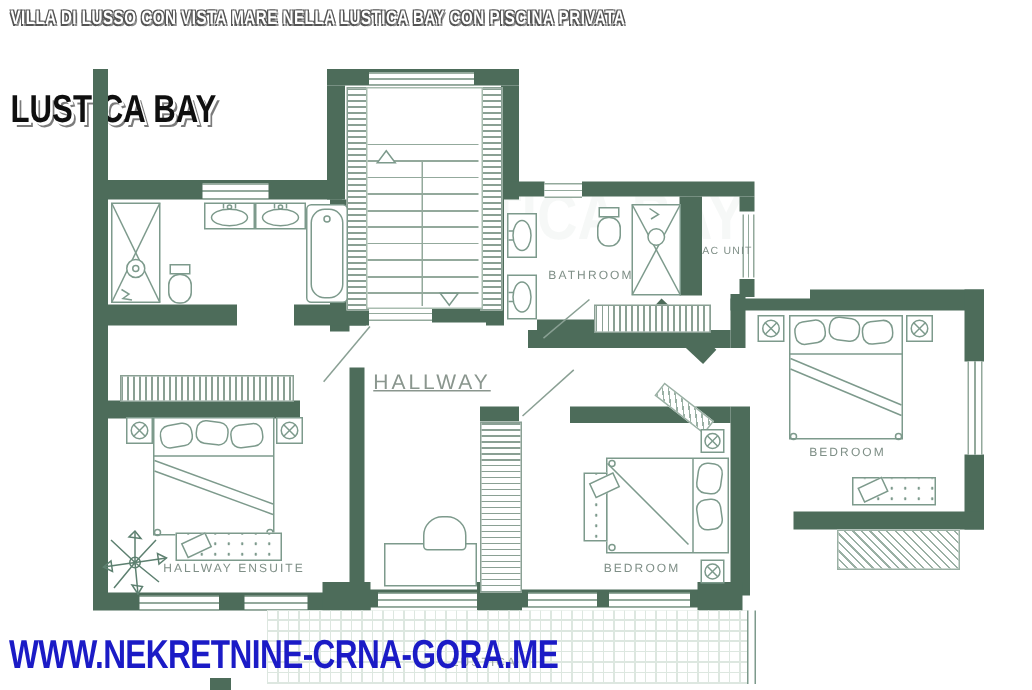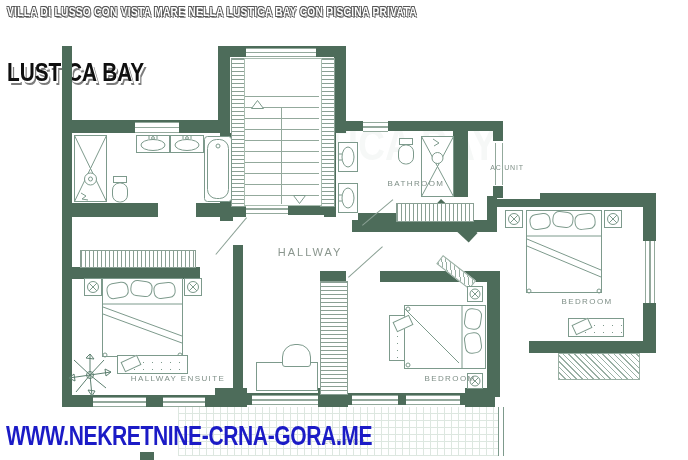--- a/index.html
+++ b/index.html
@@ -29,22 +29,22 @@
          background-size:9px 7px;background-position:3px 3px;}
   .bench:after{content:"";position:absolute;left:4px;top:2px;width:16px;height:9px;
          border:1px solid #7d9a8c;transform:rotate(-25deg);background:#fff;}
   .mirror{position:absolute;border:1px solid #7d9a8c;border-radius:13px 13px 3px 3px;background:#fff;}
   .terr{position:absolute;background-color:#fff;
         background-image:repeating-linear-gradient(0deg,#dde7e0 0 1px,transparent 1px 7px),
                          repeating-linear-gradient(90deg,#dde7e0 0 1px,transparent 1px 7px);}
   .terredge{position:absolute;background:#fff;border-left:1px solid #7d9a8c;border-right:1px solid #7d9a8c;}
   
   .rlabel{position:absolute;font-size:8px;color:#7f8f87;letter-spacing:1.4px;white-space:nowrap;
-          transform:translateX(-50%);margin-left:22px;}
-  .lab-hallway{font-size:11px;letter-spacing:2px;color:#8a968e;}
+          transform:translateX(-50%);}
+  .lab-hallway{font-size:14px;letter-spacing:2px;color:#8a968e;text-decoration:underline;}
   .lab-ac{font-size:7px;letter-spacing:0.8px;}
   .lab-terr{color:#9aa5a0;}
   
   .subtitle{position:absolute;left:7px;top:4px;font-size:13px;font-weight:700;white-space:nowrap;
             color:#fff;letter-spacing:0.4px;transform:scaleX(0.78);transform-origin:0 0;
             text-shadow:-1px -1px 0 #555,1px -1px 0 #555,-1px 1px 0 #555,1.5px 1.5px 0 #8d8d8d;}
   .title{position:absolute;left:7px;top:57px;font-size:26px;font-weight:700;white-space:nowrap;
          color:#0f0f0f;transform:scaleX(0.8);transform-origin:0 0;
          text-shadow:2px 2px 0 #fff,3.5px 3.5px 0 rgba(15,15,15,.55);}
   .website{position:absolute;left:6px;top:421px;font-size:27px;font-weight:700;white-space:nowrap;

